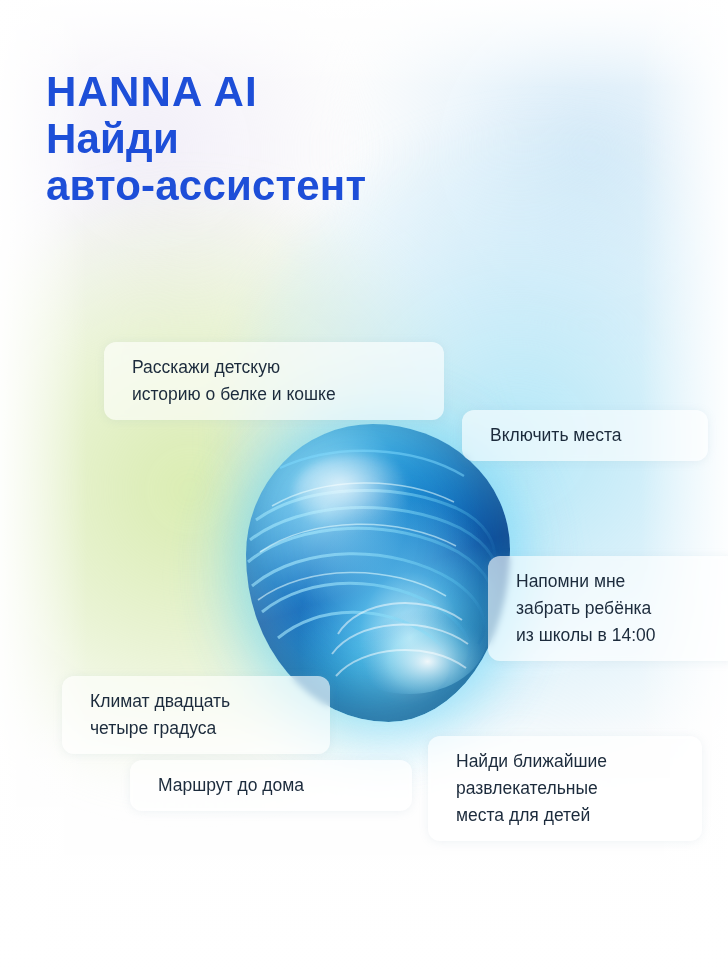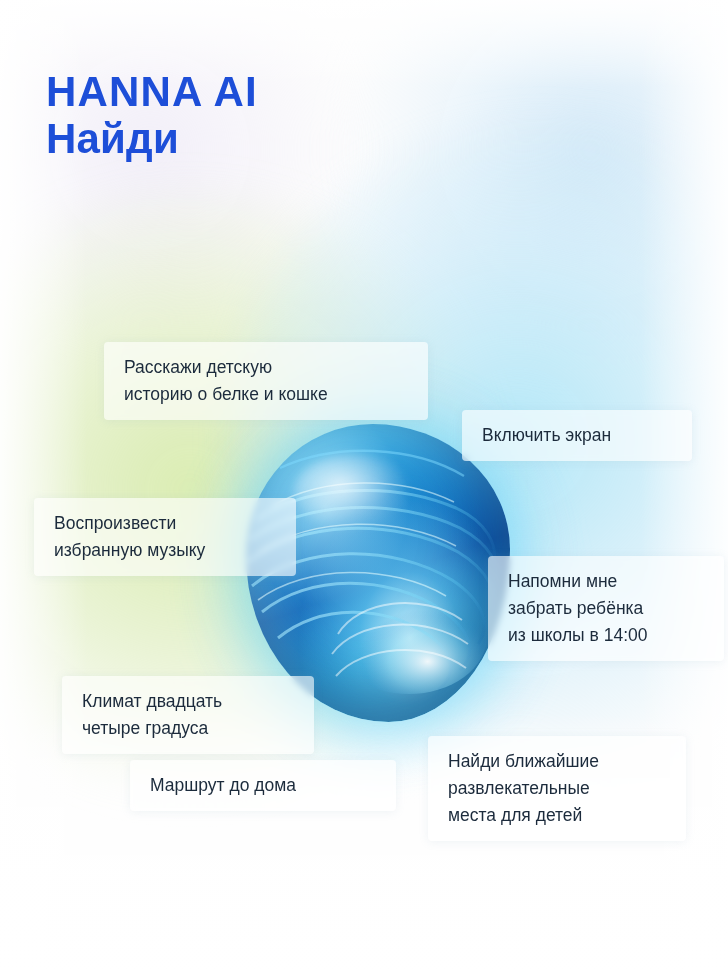--- a/index.html
+++ b/index.html
@@ -153,27 +153,27 @@
     height: 26%;
     border-radius: 50%;
     background: radial-gradient(ellipse at 40% 40%, rgba(255,255,255,0.75) 0%, rgba(255,255,255,0.12) 55%, rgba(255,255,255,0) 75%);
     filter: blur(4px);
   }
 
   
   .chip {
     position: absolute;
     z-index: 5;
-    border-radius: 4px;
+    border-radius: 12px;
     background: rgba(255,255,255,0.62);
     backdrop-filter: blur(3px);
     color: #1c2b3c;
     font-size: 17.5px;
     line-height: 27px;
-    padding: 12px 20px;
+    padding: 12px 28px;
     box-shadow: 0 1px 10px rgba(140,170,190,0.14);
     white-space: pre-line;
   }
   .chip.c1 { left: 104px;  top: 342px;  width: 284px; }
   .chip.c2 { left: 462px;  top: 410px;  width: 190px; }
   .chip.c3 { left: 34px;   top: 498px;  width: 222px; }
   .chip.c4 { left: 488px;  top: 556px;  width: 196px; }
   .chip.c5 { left: 62px;   top: 676px;  width: 212px; }
   .chip.c6 { left: 130px;  top: 760px;  width: 226px; }
   .chip.c7 { left: 428px;  top: 736px;  width: 218px; }
@@ -187,20 +187,21 @@
   <div class="bg-lilac"></div>
   <div class="bg-blue-top"></div>
   <div class="bg-green"></div>
   <div class="bg-cyan"></div>
   <div class="bg-white-sides"></div>
   <div class="bg-white-bottom"></div>
 
   <div class="title-block">
     <div class="title-line brand">HANNA AI</div>
     <div class="title-line">Найди</div>
+    <div class="title-line">авто-ассистент</div>
   </div>
 
   <div class="orb-wrap">
     <div class="orb-glow"></div>
     <div class="orb">
       <svg viewBox="0 0 264 298" preserveAspectRatio="none">
         <defs>
           <linearGradient id="lg1" x1="0" y1="0" x2="1" y2="1">
             <stop offset="0%" stop-color="#bdf0ff" stop-opacity="0.85"></stop>
             <stop offset="60%" stop-color="#66d4f7" stop-opacity="0.35"></stop>
@@ -232,23 +233,21 @@
           <path d="M90,252 C116,222 182,216 220,244"></path>
         </g>
         <path d="M34,44 C90,18 168,22 218,52" stroke="#7fdcff" stroke-width="2.4" fill="none" opacity="0.5"></path>
       </svg>
       <div class="orb-shine"></div>
     </div>
   </div>
 
   <div class="chip c1">Расскажи детскую
 историю о белке и кошке</div>
-  <div class="chip c2">Включить экран</div>
-  <div class="chip c3">Воспроизвести
-избранную музыку</div>
+  <div class="chip c2">Включить места</div>
   <div class="chip c4">Напомни мне
 забрать ребёнка
 из школы в 14:00</div>
   <div class="chip c5">Климат двадцать
 четыре градуса</div>
   <div class="chip c6">Маршрут до дома</div>
   <div class="chip c7">Найди ближайшие
 развлекательные
 места для детей</div>
 

